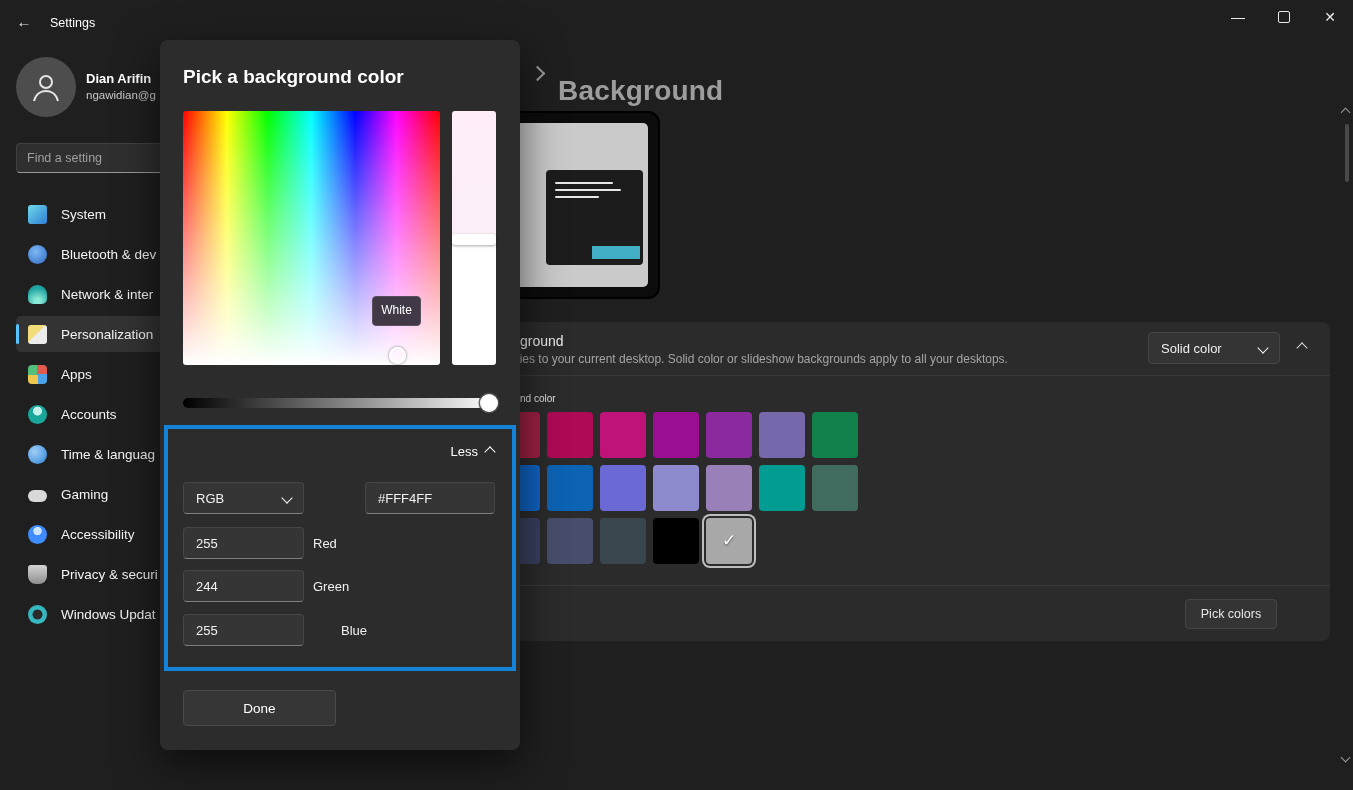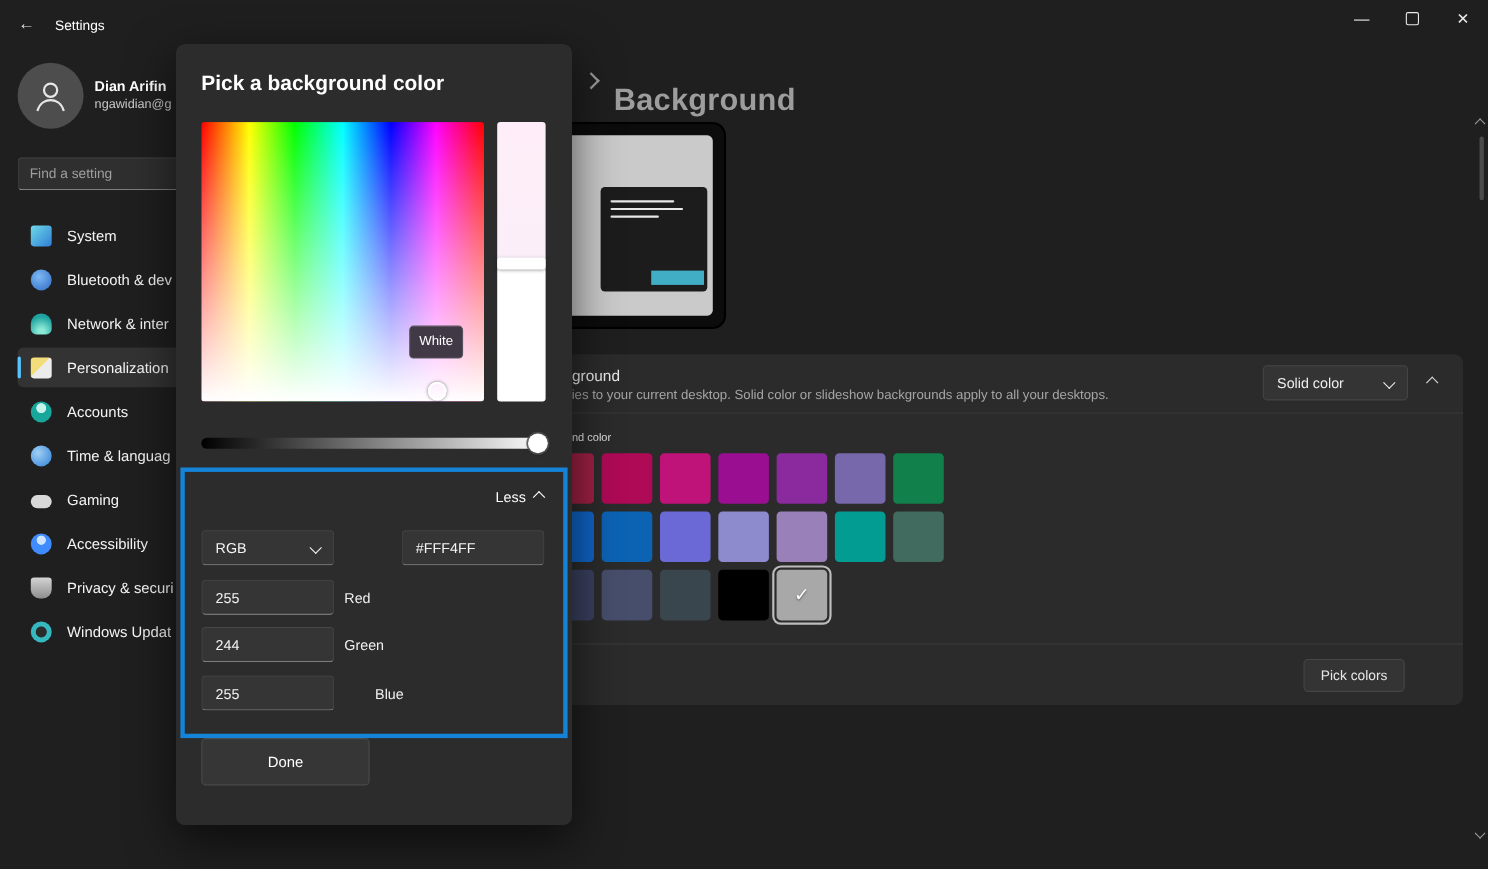--- a/index.html
+++ b/index.html
@@ -96,21 +96,21 @@
   .valbar-thumb{position:absolute;left:0;top:123px;width:44px;height:11px;background:#ffffff;border-radius:3px;box-shadow:0 1px 3px rgba(0,0,0,.35);}
   .hslider{position:absolute;left:23px;top:358px;width:313px;height:10px;border-radius:5px;background:linear-gradient(90deg,#000,#fff);}
   .hslider-thumb{position:absolute;right:-2px;top:-4px;width:18px;height:18px;border-radius:50%;background:#fff;box-shadow:0 0 0 1.5px rgba(80,80,80,.85),0 1px 3px rgba(0,0,0,.4);}
   .annotation{position:absolute;left:4px;top:385px;width:344px;height:238px;border:4px solid var(--annotation-blue,#1583d7);pointer-events:none;z-index:6;}
   .less-btn{position:absolute;right:26px;top:404px;display:flex;align-items:center;gap:8px;background:none;border:none;color:#fff;font-size:13px;padding:0;}
   .field{position:absolute;height:32px;background:#353535;border:1px solid #464646;border-bottom-color:#7e7e7e;border-radius:4px;box-sizing:border-box;color:#f2f2f2;font-size:13px;}
   .dd-rgb{left:23px;top:442px;width:121px;display:flex;align-items:center;justify-content:space-between;padding:0 12px;}
   .hex-field{left:205px;top:442px;width:130px;padding:0 12px;}
   .ch-field{left:23px;width:121px;padding:0 12px;}
   .ch-label{position:absolute;left:153px;font-size:13px;color:#f0f0f0;}
-  .dlg-btn{position:absolute;top:631px;height:43px;background:#363636;border:1px solid #4a4a4a;border-radius:4px;color:#fff;font-size:13.5px;box-sizing:border-box;}
+  .dlg-btn{position:absolute;top:650px;height:36px;background:#363636;border:1px solid #4a4a4a;border-radius:4px;color:#fff;font-size:13.5px;box-sizing:border-box;}
   .btn-done{left:23px;width:153px;}
   .btn-cancel{left:183px;width:153px;}
 </style>
 </head>
 <body>
 
 <div class="app">
 
   <div class="titlebar">
     <button class="back-btn"><span>←</span></button>
@@ -148,20 +148,24 @@
           <span class="nav-label">Bluetooth &amp; dev</span>
         </div>
         <div class="nav-item">
           <span class="ic ic-network"></span>
           <span class="nav-label">Network &amp; inter</span>
         </div>
         <div class="nav-item selected">
           <span class="pill"></span>
           <span class="ic ic-personalization"></span>
           <span class="nav-label">Personalization</span>
+        </div>
+        <div class="nav-item">
+          <span class="ic ic-apps"></span>
+          <span class="nav-label">Apps</span>
         </div>
         <div class="nav-item">
           <span class="ic ic-accounts"></span>
           <span class="nav-label">Accounts</span>
         </div>
         <div class="nav-item">
           <span class="ic ic-time-language"></span>
           <span class="nav-label">Time &amp; languag</span>
         </div>
         <div class="nav-item">

